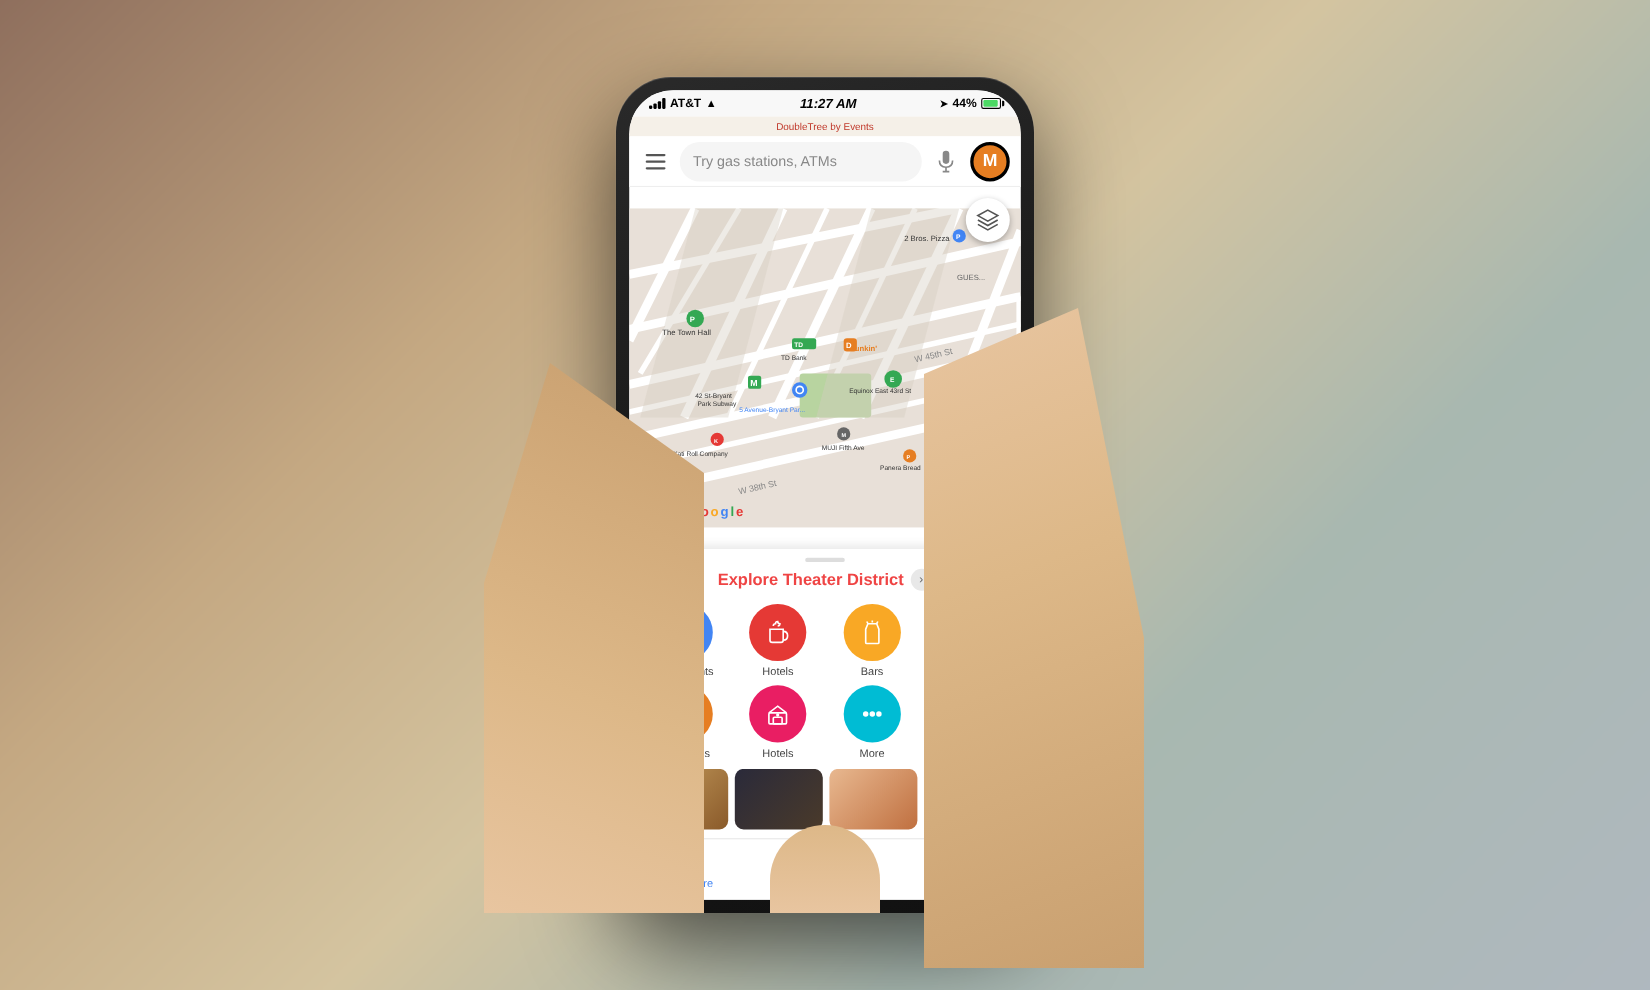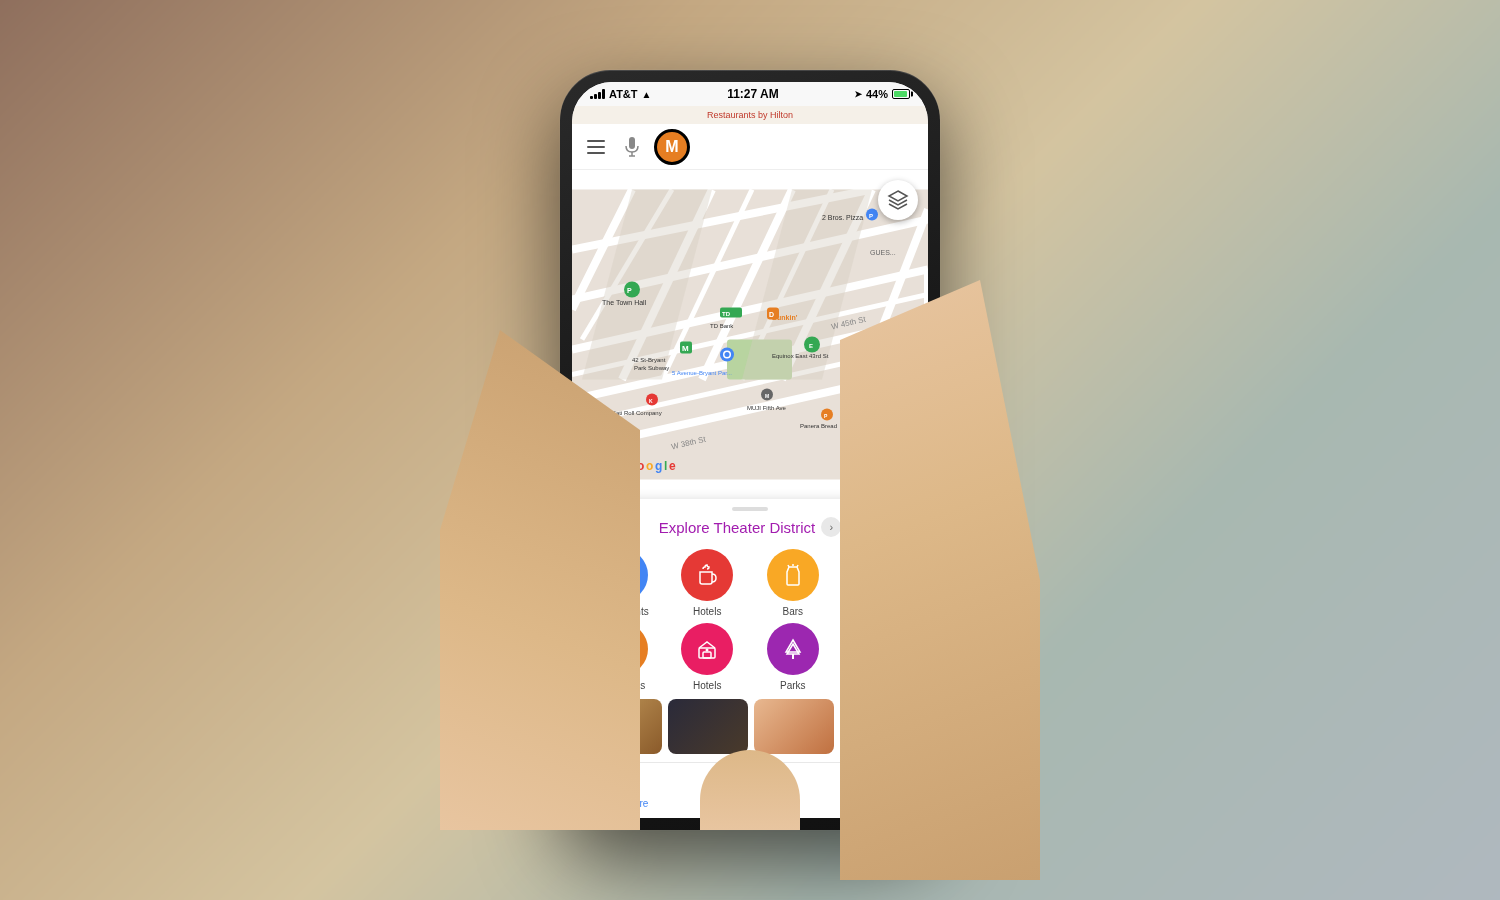--- a/index.html
+++ b/index.html
@@ -63,21 +63,21 @@
       align-items: center;
       justify-content: space-between;
       padding: 0 18px;
       font-size: 11px;
       font-weight: 600;
       color: #000;
       flex-shrink: 0;
     }
 
     .status-left { display: flex; align-items: center; gap: 4px; }
-    .status-center { font-size: 12px; font-weight: 700; }
+    .status-center { font-size: 12px; font-weight: 700; font-style: italic; }
     .status-right { display: flex; align-items: center; gap: 4px; font-size: 11px; }
 
     .signal-bars { display: flex; align-items: flex-end; gap: 1px; height: 10px; }
     .signal-bar { width: 3px; background: #000; border-radius: 1px; }
     .signal-bar:nth-child(1) { height: 3px; }
     .signal-bar:nth-child(2) { height: 5px; }
     .signal-bar:nth-child(3) { height: 7px; }
     .signal-bar:nth-child(4) { height: 10px; }
     .battery-icon { 
       width: 18px; height: 10px; 
@@ -213,21 +213,21 @@
       width: 36px; height: 4px;
       background: #ddd; border-radius: 2px;
     }
 
     .explore-header {
       display: flex; align-items: center; justify-content: center;
       padding: 2px 16px 8px;
       gap: 6px;
     }
     .explore-title {
-      font-size: 15px; font-weight: 400; color: #a21caf;
+      font-size: 15px; font-weight: 700; color: #ef4444;
     }
     .explore-chevron {
       width: 20px; height: 20px;
       background: #e8e8e8; border-radius: 50%;
       display: flex; align-items: center; justify-content: center;
       font-size: 11px; color: #666;
     }
 
     
     .category-grid {
@@ -351,28 +351,31 @@
         <div class="status-right">
           <span style="font-size:9px;">➤</span>
           <span>44%</span>
           <div class="battery-icon">
             <div class="battery-fill"></div>
           </div>
         </div>
       </div>
 
       <div class="promo-banner">
-        <span>Restaurants by Hilton</span>
+        <span>DoubleTree by Events</span>
       </div>
 
       <div class="search-bar">
         <div class="hamburger-btn">
           <div class="hamburger-line"></div>
           <div class="hamburger-line"></div>
           <div class="hamburger-line"></div>
+        </div>
+        <div class="search-input-area">
+          <span>Try gas stations, ATMs</span>
         </div>
         <div class="mic-btn">
           <svg width="16" height="22" viewBox="0 0 16 22">
             <rect x="5" y="1" width="6" height="12" rx="3" fill="#888"></rect>
             <path d="M2 10 Q2 16 8 16 Q14 16 14 10" stroke="#888" stroke-width="1.5" fill="none"></path>
             <line x1="8" y1="16" x2="8" y2="20" stroke="#888" stroke-width="1.5"></line>
             <line x1="5" y1="20" x2="11" y2="20" stroke="#888" stroke-width="1.5"></line>
           </svg>
         </div>
         <div class="avatar-btn">
@@ -574,30 +577,20 @@
               <svg width="26" height="26" viewBox="0 0 26 26">
                 <rect x="5" y="12" width="16" height="10" rx="1" stroke="#fff" stroke-width="1.5" fill="none"></rect>
                 <rect x="9" y="16" width="8" height="6" rx="1" stroke="#fff" stroke-width="1.5" fill="none"></rect>
                 <path d="M5 12 L13 6 L21 12" stroke="#fff" stroke-width="1.5" fill="none"></path>
                 <circle cx="13" cy="14" r="1.5" fill="#fff"></circle>
               </svg>
             </div>
             <span class="category-label">Hotels</span>
           </div>
 
-          <div class="category-item">
-            <div class="category-icon" style="background: #9c27b0;">
-              <svg width="26" height="26" viewBox="0 0 26 26">
-                <polygon points="13,4 20,16 6,16" stroke="#fff" stroke-width="1.5" fill="none"></polygon>
-                <polygon points="13,8 19,18 7,18" stroke="#fff" stroke-width="1.5" fill="none"></polygon>
-                <line x1="13" y1="18" x2="13" y2="23" stroke="#fff" stroke-width="2"></line>
-              </svg>
-            </div>
-            <span class="category-label">Parks</span>
-          </div>
 
           <div class="category-item">
             <div class="category-icon" style="background: #00bcd4;">
               <svg width="26" height="26" viewBox="0 0 26 26">
                 <circle cx="7" cy="13" r="2.5" fill="#fff"></circle>
                 <circle cx="13" cy="13" r="2.5" fill="#fff"></circle>
                 <circle cx="19" cy="13" r="2.5" fill="#fff"></circle>
               </svg>
             </div>
             <span class="category-label">More</span>

